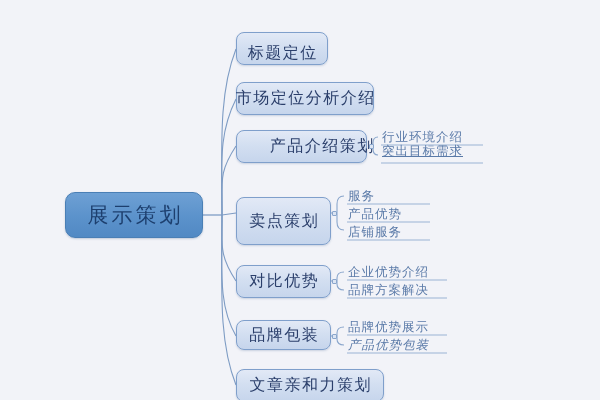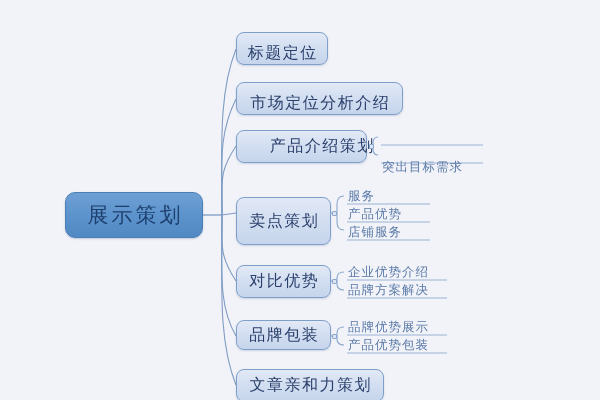--- a/index.html
+++ b/index.html
@@ -127,29 +127,32 @@
   </svg>
 
   <div class="node root-node" style="left:65px; top:192px; width:138px; height:46px;">
     <span>展示策划</span>
   </div>
 
   <div class="node branch-node" style="left:236px; top:32px; width:92px; height:33px;align-items:flex-end;">
     <span>标题定位</span>
   </div>
 
-  <div class="node branch-node" style="left:236px; top:82px; width:167px; height:33px;align-items:flex-end;">
+  <div class="node branch-node" style="left:236px; top:82px; width:138px; height:33px;">
     <span>市场定位分析介绍</span>
   </div>
 
   <div class="node branch-node" style="left:236px; top:130px; width:131px; height:33px;padding-left:40px;">
     <span>产品介绍策划</span>
   </div>
   <span class="connector-dot" style="left:369px; top:144px;"></span>
-  <div class="leaf-node" style="left:381px; top:159px;">
+  <div class="leaf-node" style="left:381px; top:129px;">
+    <span>行业环境介绍</span>
+  </div>
+  <div class="leaf-node" style="left:381px; top:143px;text-decoration:underline;">
     <span>突出目标需求</span>
   </div>
 
   <div class="node branch-node" style="left:236px; top:197px; width:95px; height:48px;">
     <span>卖点策划</span>
   </div>
   <span class="connector-dot" style="left:332px; top:211px;"></span>
   <div class="leaf-node" style="left:347px; top:188px;">
     <span>服务</span>
   </div>
@@ -171,21 +174,21 @@
     <span>品牌方案解决</span>
   </div>
 
   <div class="node branch-node" style="left:236px; top:320px; width:95px; height:30px;">
     <span>品牌包装</span>
   </div>
   <span class="connector-dot" style="left:332px; top:334px;"></span>
   <div class="leaf-node" style="left:347px; top:319px;">
     <span>品牌优势展示</span>
   </div>
-  <div class="leaf-node" style="left:347px; top:337px;">
+  <div class="leaf-node" style="left:347px; top:337px;font-style:italic;">
     <span>产品优势包装</span>
   </div>
 
   <div class="node branch-node" style="left:236px; top:369px; width:148px; height:33px;">
     <span>文章亲和力策划</span>
   </div>
 
 </div>
 
 </body></html>

